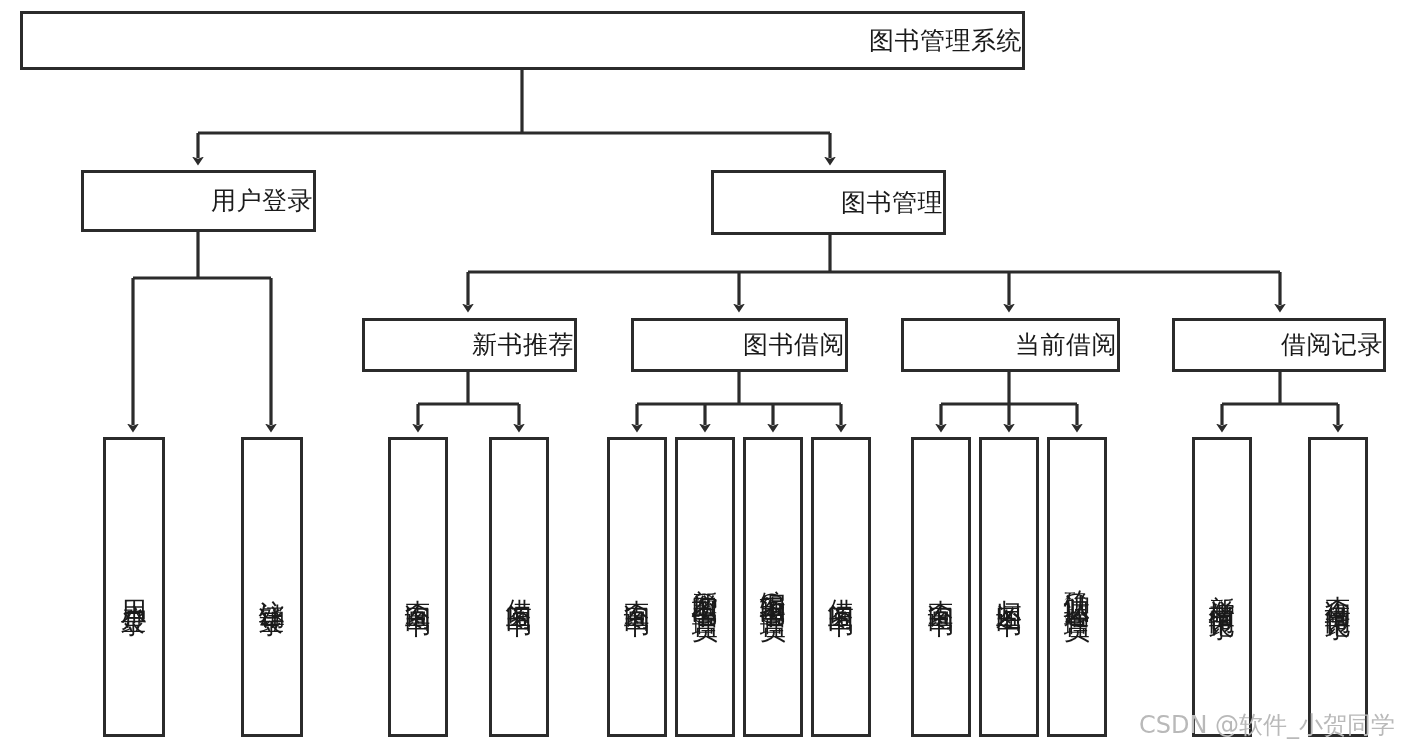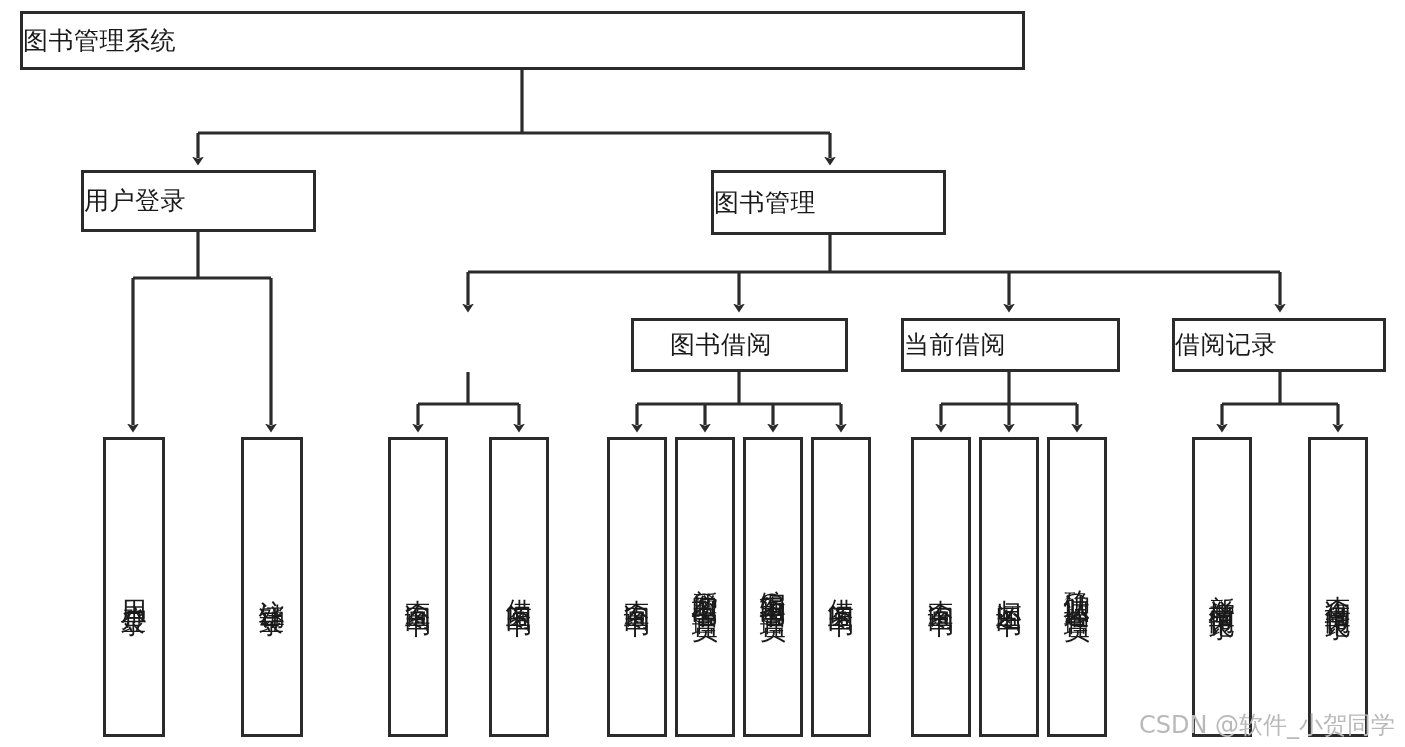--- a/index.html
+++ b/index.html
@@ -24,21 +24,21 @@
     width: 1405px;
     height: 747px;
   }
   .node-box {
     position: absolute;
     box-sizing: border-box;
     background: #ffffff;
     border: 3px solid #2b2b2b;
     display: flex;
     align-items: center;
-    justify-content: flex-start;
+    justify-content: flex-end;
     overflow: hidden;
   }
   .node-label {
     font-size: 25px;
     color: #1a1a1a;
     line-height: 1.18;
     letter-spacing: 0.5px;
     white-space: nowrap;
   }
   .node-box.vertical .node-label {
@@ -120,20 +120,23 @@
     <span class="node-label">图书管理系统</span>
   </div>
 
   <div class="node-box" style="left:81px; top:170px; width:235px; height:62px;">
     <span class="node-label">用户登录</span>
   </div>
   <div class="node-box" style="left:711px; top:170px; width:235px; height:65px;">
     <span class="node-label">图书管理</span>
   </div>
 
+  <div class="node-box" style="left:362px; top:318px; width:215px; height:54px;">
+    <span class="node-label">新书推荐</span>
+  </div>
   <div class="node-box" style="left:631px; top:318px; width:217px; height:54px;padding-left:36px;">
     <span class="node-label">图书借阅</span>
   </div>
   <div class="node-box" style="left:1172px; top:318px; width:214px; height:54px;">
     <span class="node-label">借阅记录</span>
   </div>
   <div class="node-box" style="left:901px; top:318px; width:219px; height:54px;">
     <span class="node-label">当前借阅</span>
   </div>
 

